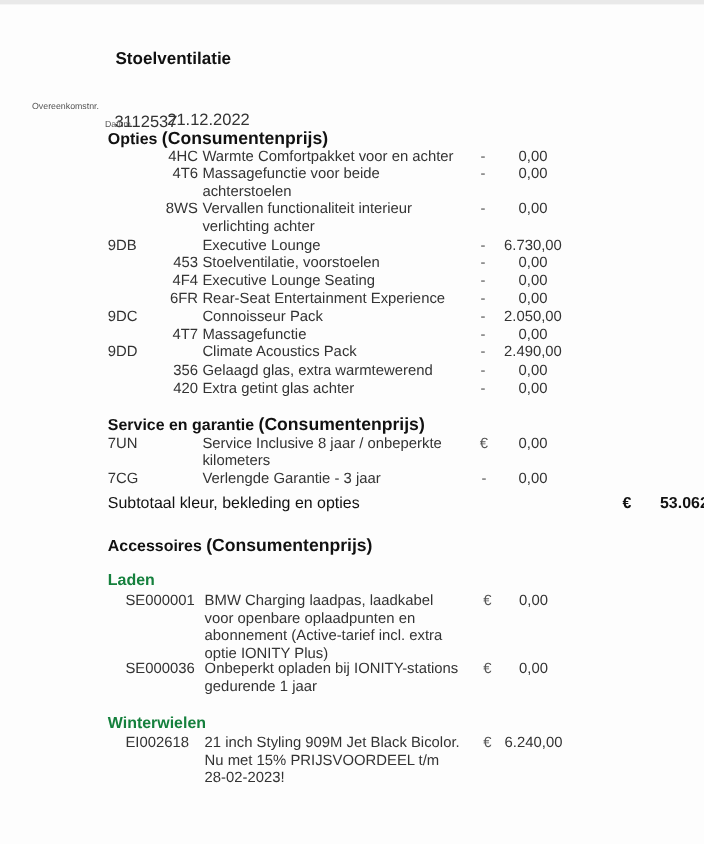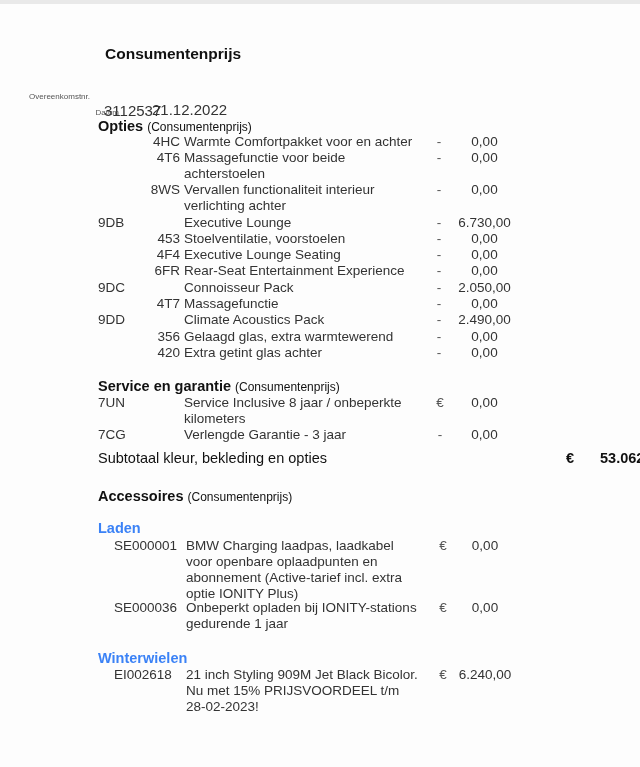--- a/index.html
+++ b/index.html
@@ -9,46 +9,46 @@
       font-family: "Liberation Sans", sans-serif;
       color: #2a2a2a;
       position: relative;
     }
     .topbar { position: absolute; left: 0; top: 0; width: 640px; height: 4px; background: #e9e9e9; }
     .abs { position: absolute; white-space: nowrap; }
     .title { left: 105px; top: 45px; font-size: 15.5px; font-weight: bold; color: #111; }
     .meta-label { font-size: 8px; color: #555; text-align: right; width: 90px; left: 0; }
     .meta-value { font-size: 15px; color: #333; left: 104px; }
     .sec-head { left: 98px; font-size: 14.5px; font-weight: bold; color: #111; }
-    .sec-head .sub { font-size: 12px; font-weight: normal; }
+    .sec-head .sub { font-size: 16px; font-weight: bold; }
     .row { position: absolute; left: 0; width: 640px; font-size: 13.5px; line-height: 16px; color: #333; }
     .row .code-l { position: absolute; left: 98px; }
     .row .code-r { position: absolute; left: 110px; width: 70px; text-align: right; }
     .row .desc { position: absolute; left: 184px; white-space: normal; width: 245px; }
     .row .mark { position: absolute; left: 434px; width: 10px; text-align: center; color: #555; }
     .row .price { position: absolute; left: 440px; width: 89px; text-align: center; }
     .srow .code-l { left: 98px; }
     .srow .desc { left: 184px; width: 230px; }
     .srow .mark { left: 435px; }
     .srow .price { left: 440px; width: 89px; }
     .arow .code-l { left: 114px; }
     .arow .desc { left: 186px; width: 235px; }
     .arow .mark { left: 438px; }
     .arow .price { left: 440px; width: 90px; }
     .subtotal { left: 98px; font-size: 14.5px; font-weight: normal; color: #111; }
     .subtotal-cur { left: 566px; font-size: 14.5px; font-weight: bold; color: #111; }
     .subtotal-val { left: 600px; font-size: 14.5px; font-weight: bold; color: #111; }
-    .group-head { left: 98px; font-size: 14.5px; font-weight: bold; color: #3b82f6; }
+    .group-head { left: 98px; font-size: 14.5px; font-weight: bold; color: #15803d; }
   </style>
 </head>
 <body>
 
 <div class="topbar"></div>
 
-<div class="abs title">Consumentenprijs</div>
+<div class="abs title">Stoelventilatie</div>
 
 <div class="abs meta-label" style="top:92px;">Overeenkomstnr.</div>
 <div class="abs meta-value" style="top:85px;margin-top:17px;">3112537</div>
 <div class="abs meta-label" style="top:108px;margin-left:29px;">Datum</div>
 <div class="abs meta-value" style="top:101px;margin-left:48px;">21.12.2022</div>
 
 <div class="abs sec-head" style="top:118px;">
   <span>Opties</span>
   <span class="sub">(Consumentenprijs)</span>
 </div>

